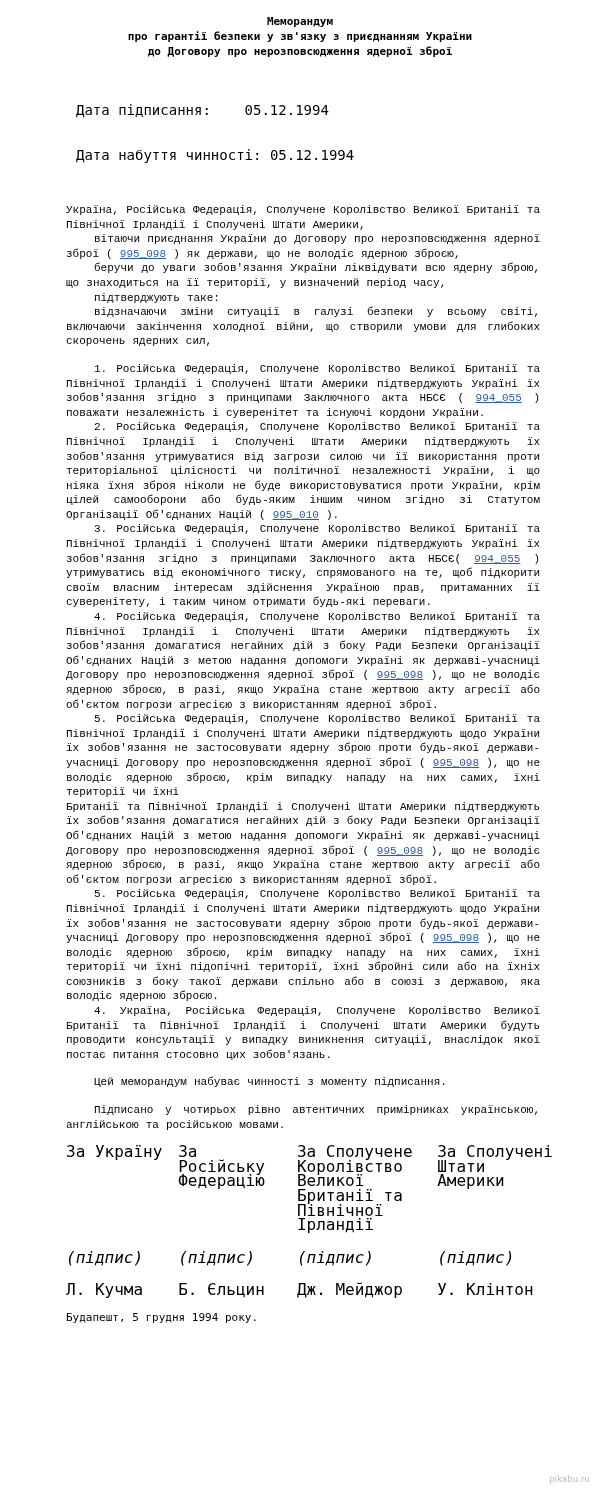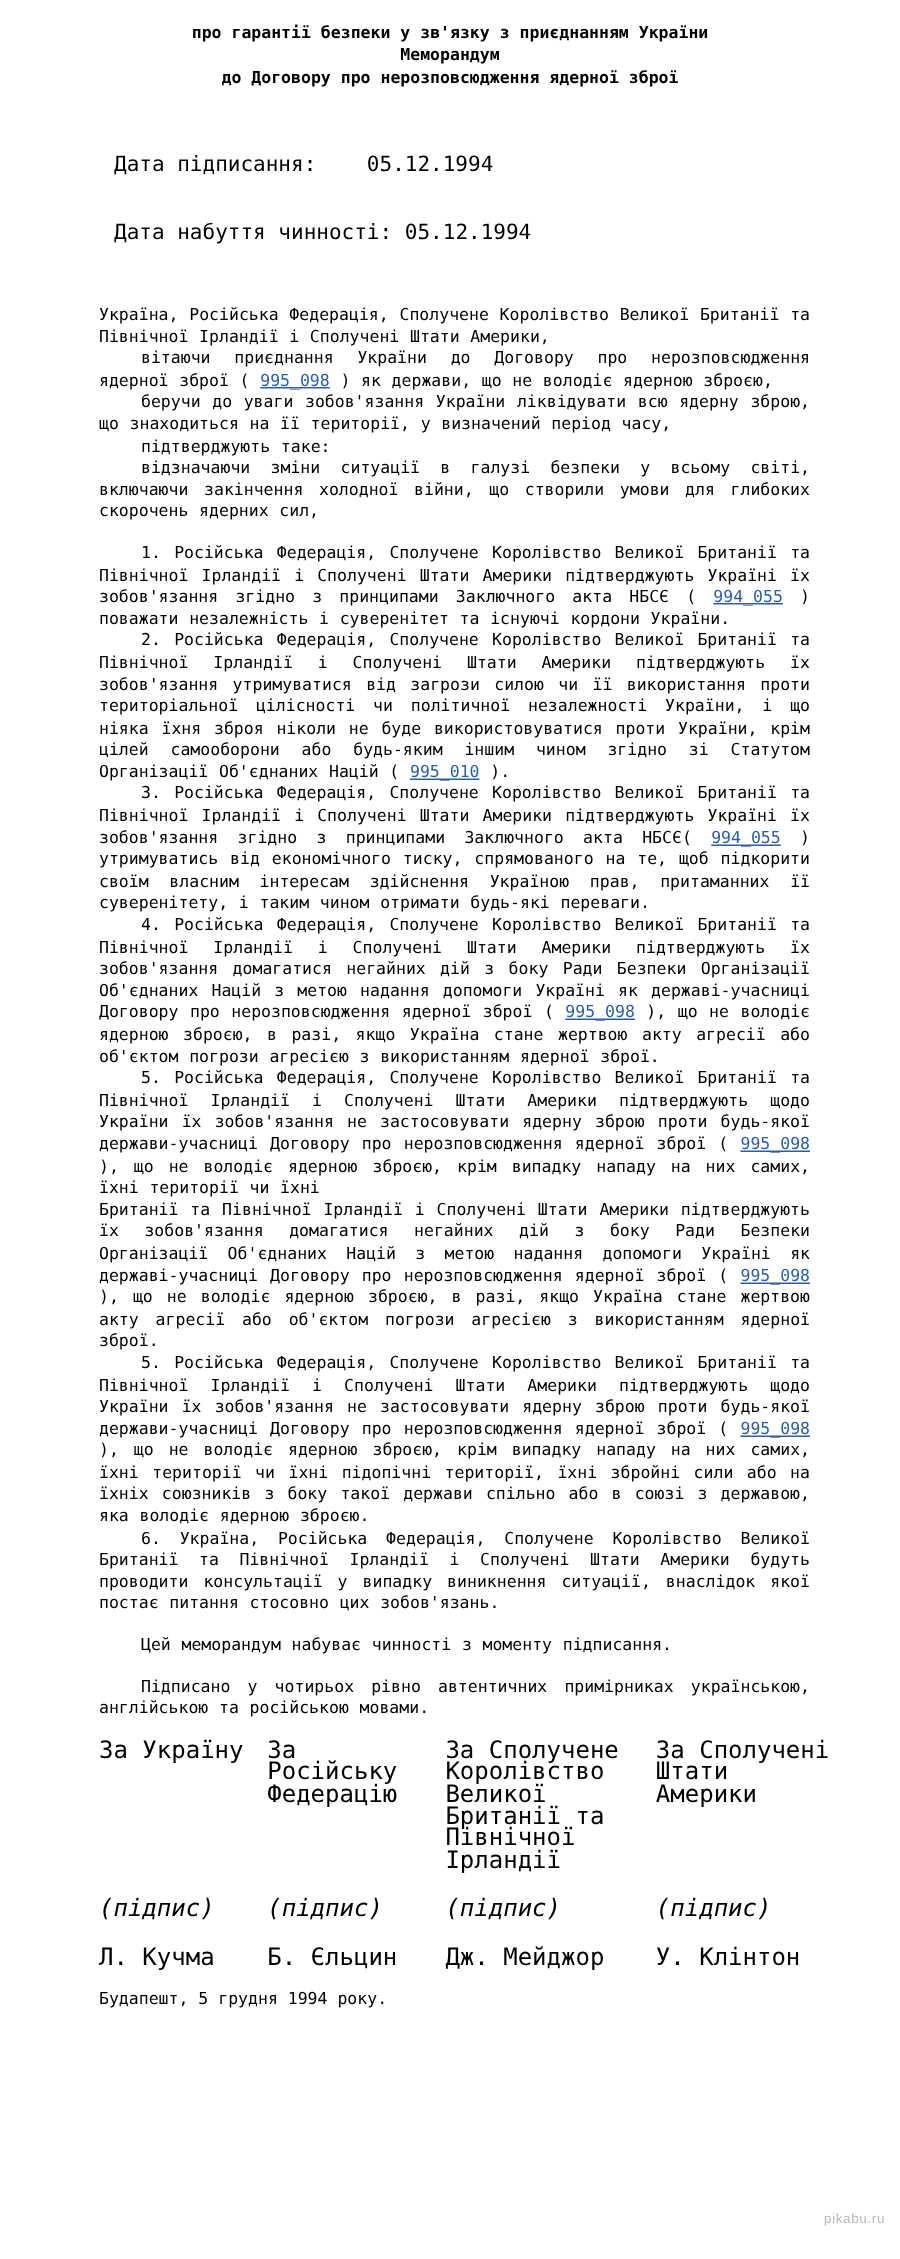--- a/index.html
+++ b/index.html
@@ -35,20 +35,21 @@
     margin: 0 0 10px 62px;
     font-size: 14px;
     line-height: 15px;
     white-space: pre;
   }
   .body-text {
     font-size: 11px;
     line-height: 14.6px;
     text-align: justify;
     margin: 0 46px 0 52px;
+    font-family: Liberation Mono, monospace;
   }
   .para {
     margin: 0 0 0 0;
     text-indent: 28px;
     text-align: justify;
     word-spacing: 0.5px;
   }
   .para.noindent {
     text-indent: 0;
   }
@@ -92,22 +93,22 @@
     font-family: "Liberation Sans", sans-serif;
     letter-spacing: 0.4px;
   }
 </style>
 </head>
 <body>
 
 <div class="page">
 
   <div class="title-block">
+    <div class="title-line">Меморандум</div>
     <div class="title-line">про гарантії безпеки у зв'язку з приєднанням України</div>
-    <div class="title-line">Меморандум</div>
     <div class="title-line">до Договору про нерозповсюдження ядерної зброї</div>
   </div>
 
   <div class="meta">
     <div><span>Дата підписання:</span>    <span>05.12.1994</span></div>
     <div><span>Дата набуття чинності:</span> <span>05.12.1994</span></div>
   </div>
 
   <div class="body-text">
 
@@ -130,21 +131,21 @@
     <p class="para">3. Російська Федерація, Сполучене Королівство Великої Британії та Північної Ірландії і Сполучені Штати Америки підтверджують Україні їх зобов'язання згідно з принципами Заключного акта НБСЄ( <a class="lnk" href="#">994_055</a> ) утримуватись від економічного тиску, спрямованого на те, щоб підкорити своїм власним інтересам здійснення Україною прав, притаманних її суверенітету, і таким чином отримати будь-які переваги.</p>
 
     <p class="para">4. Російська Федерація, Сполучене Королівство Великої Британії та Північної Ірландії і Сполучені Штати Америки підтверджують їх зобов'язання домагатися негайних дій з боку Ради Безпеки Організації Об'єднаних Націй з метою надання допомоги Україні як державі-учасниці Договору про нерозповсюдження ядерної зброї ( <a class="lnk" href="#">995_098</a> ), що не володіє ядерною зброєю, в разі, якщо Україна стане жертвою акту агресії або об'єктом погрози агресією з використанням ядерної зброї.</p>
 
     <p class="para">5. Російська Федерація, Сполучене Королівство Великої Британії та Північної Ірландії і Сполучені Штати Америки підтверджують щодо України їх зобов'язання не застосовувати ядерну зброю проти будь-якої держави-учасниці Договору про нерозповсюдження ядерної зброї ( <a class="lnk" href="#">995_098</a> ), що не володіє ядерною зброєю, крім випадку нападу на них самих, їхні території чи їхні</p>
 
     <p class="para noindent">Британії та Північної Ірландії і Сполучені Штати Америки підтверджують їх зобов'язання домагатися негайних дій з боку Ради Безпеки Організації Об'єднаних Націй з метою надання допомоги Україні як державі-учасниці Договору про нерозповсюдження ядерної зброї ( <a class="lnk" href="#">995_098</a> ), що не володіє ядерною зброєю, в разі, якщо Україна стане жертвою акту агресії або об'єктом погрози агресією з використанням ядерної зброї.</p>
 
     <p class="para">5. Російська Федерація, Сполучене Королівство Великої Британії та Північної Ірландії і Сполучені Штати Америки підтверджують щодо України їх зобов'язання не застосовувати ядерну зброю проти будь-якої держави-учасниці Договору про нерозповсюдження ядерної зброї ( <a class="lnk" href="#">995_098</a> ), що не володіє ядерною зброєю, крім випадку нападу на них самих, їхні території чи їхні підопічні території, їхні збройні сили або на їхніх союзників з боку такої держави спільно або в союзі з державою, яка володіє ядерною зброєю.</p>
 
-    <p class="para"><span>6. Україна, Російська Федерація, Сполучене Королівство Великої Британії та Північної Ірландії і Сполучені Штати Америки будуть проводити консультації у випадку виникнення ситуації, внаслідок якої постає питання стосовно цих зобов'язань.</span></p>
+    <p class="para"><span>4. Україна, Російська Федерація, Сполучене Королівство Великої Британії та Північної Ірландії і Сполучені Штати Америки будуть проводити консультації у випадку виникнення ситуації, внаслідок якої постає питання стосовно цих зобов'язань.</span></p>
 
     <div class="gap"></div>
 
     <p class="para"><span>Цей меморандум набуває чинності з моменту підписання.</span></p>
 
     <div class="gap"></div>
 
     <p class="para"><span>Підписано у чотирьох рівно автентичних примірниках українською, англійською та російською мовами.</span></p>
 
   </div>

